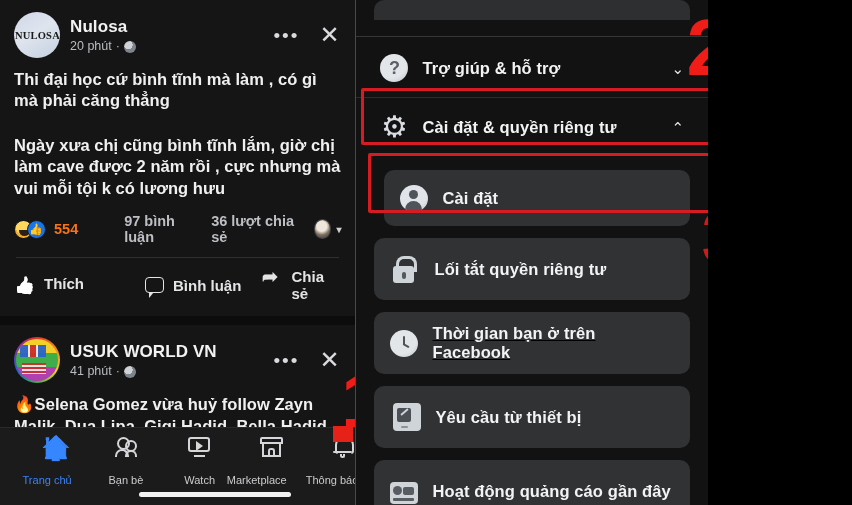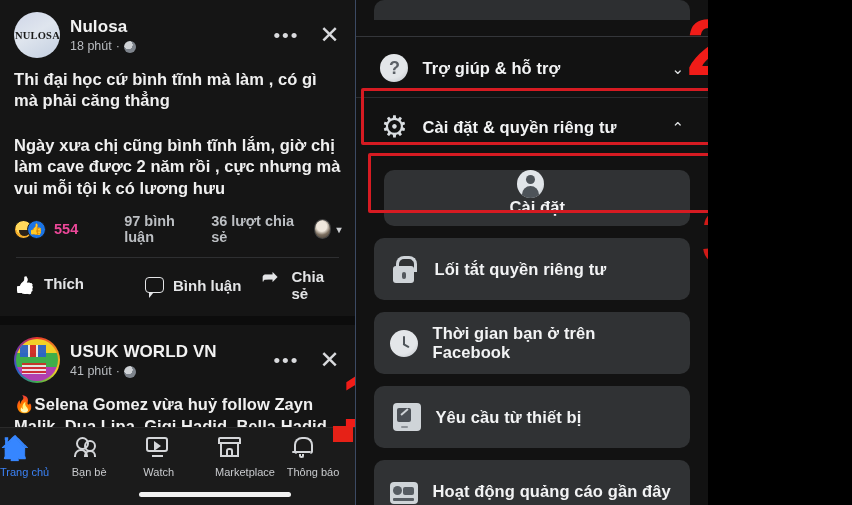--- a/index.html
+++ b/index.html
@@ -89,21 +89,21 @@
   .rx .haha { background: radial-gradient(circle at 50% 35%, #ffd85c 0 55%, #f5ae2b 56% 100%); }
   .rx .haha::after{
     content:""; position:absolute; left:4px; top:9px; width:11px; height:6px;
     border-radius: 0 0 8px 8px; background:#2b2118;
   }
   .rx .like { background:#1b74e4; margin-left:-6px; }
   .rx .like::after{
     content:"\1F44D"; position:absolute; inset:0; color:#fff; font-size:11px;
     display:flex; align-items:center; justify-content:center;
   }
-  .cnt { margin-left: 8px; color:#ec4899; }
+  .cnt { margin-left: 8px; color:#f97316; }
   .stat-mid { margin-left: 46px; }
   .stat-mid2 { margin-left: 14px; }
   .sharer {
     width: 20px; height: 20px; border-radius: 50%; margin-left: 14px;
     background: radial-gradient(circle at 45% 35%, #efe7dc 0 35%, #7c6f60 60%, #3b342d 100%);
     border: 1px solid #444;
   }
   .caret-dn { margin-left: 5px; color:#cfd1d4; font-size: 10px; }
 
   .divider { height: 1px; background: #2e2f31; margin: 12px 2px 0 2px; }
@@ -130,21 +130,21 @@
   }
 
   .sep-thick { height: 9px; background: #0c0c0c; margin-top: 2px; }
 
   
   .navbar {
     position: absolute; left:0; bottom:0; width: 430px; height: 78px;
     background: #1b1b1b; border-top: 1px solid #2a2a2a;
     display: flex; align-items: flex-start; padding-top: 6px;
   }
-  .nav-item { flex:1; display:flex; flex-direction:column; align-items:flex-start; gap:4px; position:relative; }
+  .nav-item { flex:1; display:flex; flex-direction:column; align-items:flex-end; gap:12px; position:relative; }
   .nav-lbl { font-size: 11px; color:#c9cbce; }
   .nav-item.active .nav-lbl { color:#3b82f6; }
   .nav-ico { width:30px; height:28px; position:relative; display:flex; align-items:center; justify-content:center; }
   .ic-home::before{ content:"\1F3E0"; font-size:24px; filter: brightness(0) saturate(100%) invert(42%) sepia(93%) saturate(2000%) hue-rotate(200deg); }
   .ic-friends::before{
     content:""; position:absolute; left:4px; top:3px; width:9px;height:9px;border-radius:50%;
     border:2px solid #d4d6d9;
   }
   .ic-friends::after{
     content:""; position:absolute; left:12px; top:6px; width:8px;height:8px;border-radius:50%;
@@ -204,21 +204,21 @@
   .row {
     display: flex; align-items: center;
     height: 58px; padding: 0 14px;
     position: relative;
   }
   .row.plain { background: transparent; }
   .card {
     background: #303234; border-radius: 10px; margin: 8px 8px;
     height: 62px; display:flex; align-items:center; padding: 0 16px;
   }
-  .card.sub { margin-left: 18px; margin-right: 8px; flex-direction: column; }
+  .card.sub { margin-left: 18px; margin-right: 8px; }
 
   .mico{ width: 28px; height: 28px; flex: 0 0 28px; margin-right: 14px; position:relative; }
   .ic-help{
     width:28px;height:28px;border-radius:50%;
     background: radial-gradient(circle at 38% 30%, #e3e6e9 0 60%, #b9bec4 100%);
     display:flex;align-items:center;justify-content:center;
   }
   .ic-help span{ color:#5b6066; font-size:18px; font-weight:700; line-height:1; }
   .ic-gear{ width:28px;height:28px; display:flex;align-items:center;justify-content:center; }
   .ic-gear::before{ content:"\2699"; font-size:30px; color:#d9dde1; line-height:1;}
@@ -274,21 +274,21 @@
   <div class="feed">
 
     <div class="post">
       <div class="post-head">
         <div class="avatar nulosa">
           <span class="av-txt">NULOSA</span>
         </div>
         <div class="names">
           <div class="pname">Nulosa</div>
           <div class="meta">
-            <span>18 phút</span>
+            <span>20 phút</span>
             <span>·</span>
             <span class="globe"></span>
           </div>
         </div>
         <div class="dots">•••</div>
         <div class="xclose">✕</div>
       </div>
 
       <div class="body-txt">Thi đại học cứ bình tĩnh mà làm , có gì mà phải căng thẳng</div>
       <div class="body-txt p2">Ngày xưa chị cũng bình tĩnh lắm, giờ chị làm cave được 2 năm rồi , cực nhưng mà vui mỗi tội k có lương hưu</div>
@@ -417,21 +417,21 @@
       <span class="mlbl">Cài đặt</span>
     </div>
 
     <div class="card" style="margin-top:12px;">
       <span class="mico ic-lock">
           <i></i>
         </span>
       <span class="mlbl">Lối tắt quyền riêng tư</span>
     </div>
 
-    <div class="card" style="margin-top:12px;">
+    <div class="card" style="margin-top:12px;text-decoration:underline;">
       <span class="mico ic-clock"></span>
       <span class="mlbl">Thời gian bạn ở trên Facebook</span>
     </div>
 
     <div class="card" style="margin-top:12px;">
       <span class="mico ic-device">
           <i></i>
         </span>
       <span class="mlbl">Yêu cầu từ thiết bị</span>
     </div>

